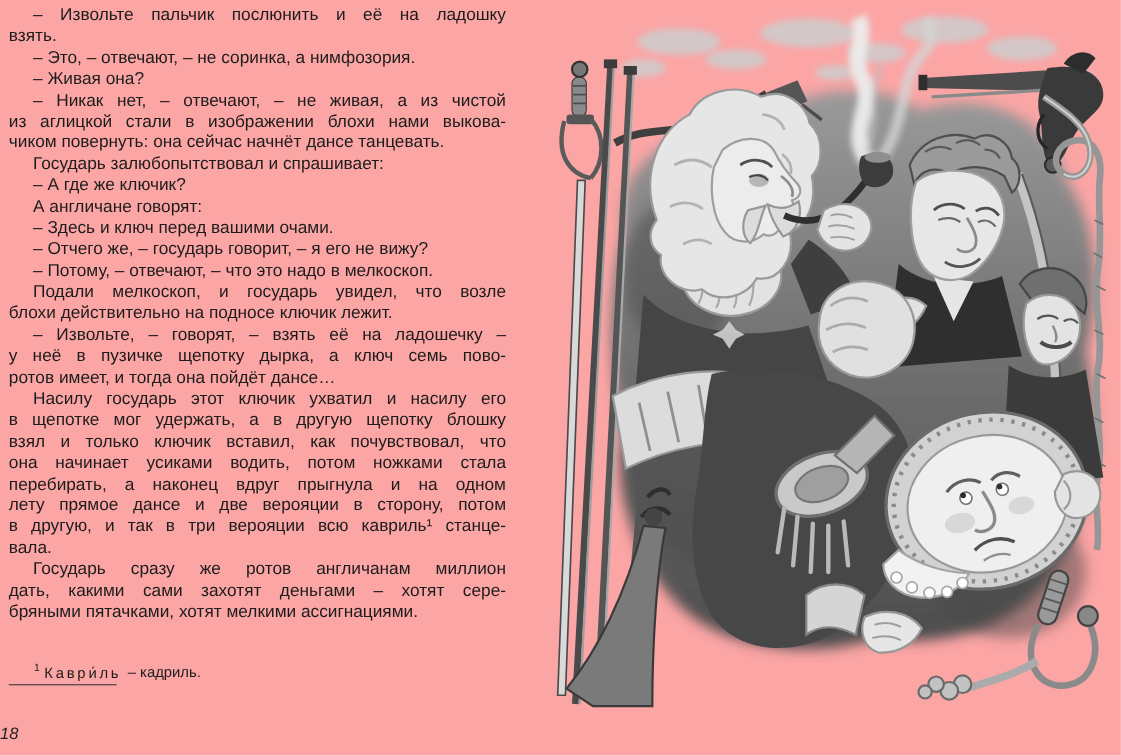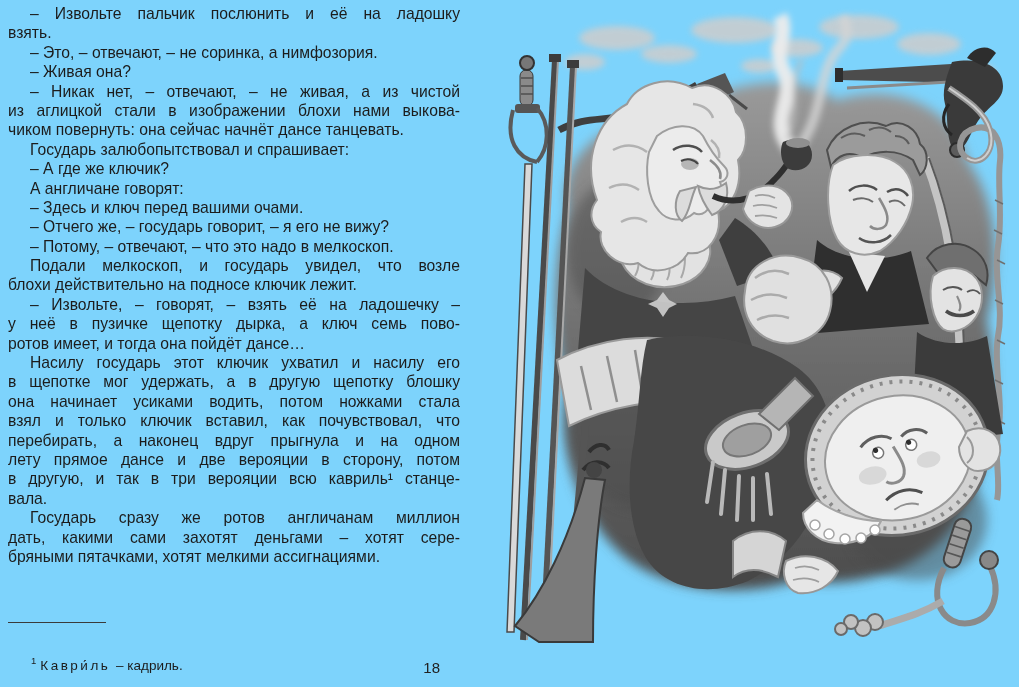--- a/index.html
+++ b/index.html
@@ -1,40 +1,40 @@
 <!DOCTYPE html>
 <html lang="ru"><head>
 <meta charset="utf-8">
 <style>
   html,body{margin:0;padding:0;background:#ffffff;}
   .page{
     position:relative;width:1019px;height:687px;overflow:hidden;
-    background:#7dd3fc;color:#1c1c1c;
+    background:#fca5a5;color:#1c1c1c;
     font-family:"Liberation Sans", sans-serif;
   }
   .text-col{
     position:absolute;left:8px;top:4px;width:452px;
     font-size:15.7px;line-height:19.4px;
   }
   .line{text-align:justify;height:19.4px;overflow:visible;}
   .line.fill{text-align-last:justify;}
   .line.ind{text-indent:22px;}
   .fn-rule{
     position:absolute;left:8px;top:622px;width:98px;height:0;
     border-top:1.5px solid #3a3a3a;
   }
   .footnote{
-    position:absolute;left:8px;top:652px;width:452px;
+    position:absolute;left:8px;top:599px;width:452px;
     font-size:13.5px;line-height:17px;text-indent:23px;
   }
   .fn-marker{vertical-align:super;font-size:9.5px;margin-right:4px;}
   .fn-term{letter-spacing:2.5px;margin-right:2px;}
   .page-number{
     position:absolute;left:0;top:659px;width:440px;
-    text-align:right;font-size:15px;color:#222;
+    text-align:left;font-size:15px;color:#222;font-style:italic;
   }
   .illustration{position:absolute;left:497px;top:0;width:522px;height:650px;}
   .illustration svg{display:block;}
 </style>
 </head>
 <body>
 
 <div class="page">
 
   <div class="text-col">
@@ -51,22 +51,22 @@
       <div class="line ind">– Здесь и ключ перед вашими очами.</div>
       <div class="line ind">– Отчего же, – государь говорит, – я его не вижу?</div>
       <div class="line ind">– Потому, – отвечают, – что это надо в мелкоскоп.</div>
       <div class="line ind fill">Подали мелкоскоп, и государь увидел, что возле</div>
       <div class="line">блохи действительно на подносе ключик лежит.</div>
       <div class="line ind fill">– Извольте, – говорят, – взять её на ладошечку –</div>
       <div class="line fill">у неё в пузичке щепотку дырка, а ключ семь пово-</div>
       <div class="line">ротов имеет, и тогда она пойдёт дансе…</div>
       <div class="line ind fill">Насилу государь этот ключик ухватил и насилу его</div>
       <div class="line fill">в щепотке мог удержать, а в другую щепотку блошку</div>
+      <div class="line fill">взял и только ключик вставил, как почувствовал, что</div>
       <div class="line fill">она начинает усиками водить, потом ножками стала</div>
-      <div class="line fill">взял и только ключик вставил, как почувствовал, что</div>
       <div class="line fill">перебирать, а наконец вдруг прыгнула и на одном</div>
       <div class="line fill">лету прямое дансе и две верояции в сторону, потом</div>
       <div class="line fill">в другую, и так в три верояции всю кавриль¹ станце-</div>
       <div class="line">вала.</div>
       <div class="line ind fill">Государь сразу же ротов англичанам миллион</div>
       <div class="line fill">дать, какими сами захотят деньгами – хотят сере-</div>
       <div class="line">бряными пятачками, хотят мелкими ассигнациями.</div>
     </div>
 
   <div class="fn-rule"></div>

